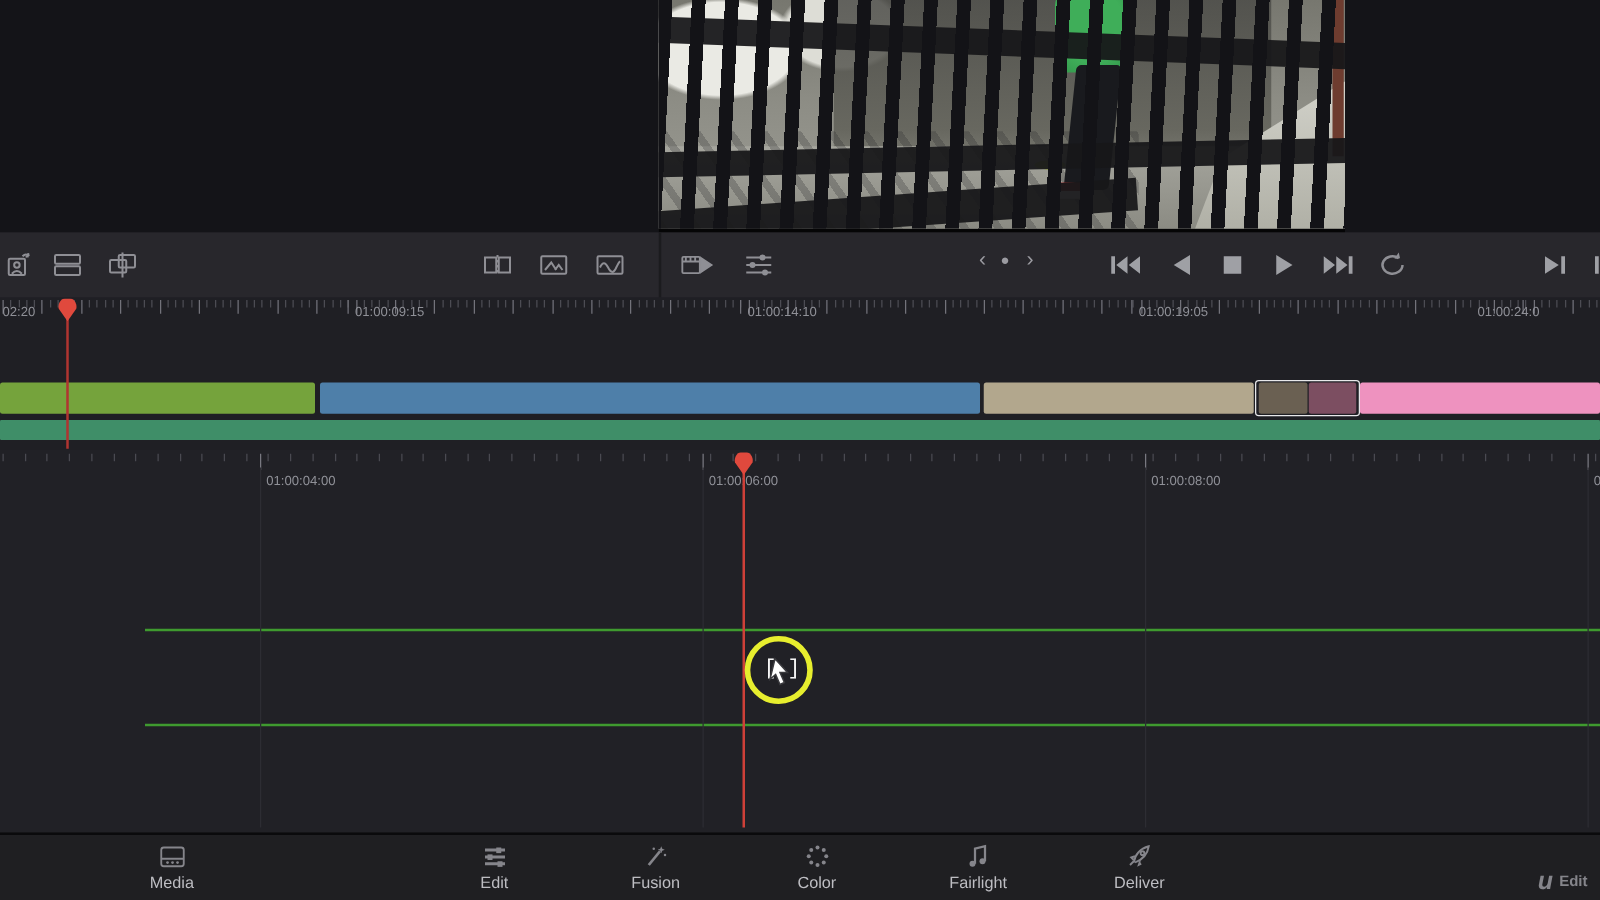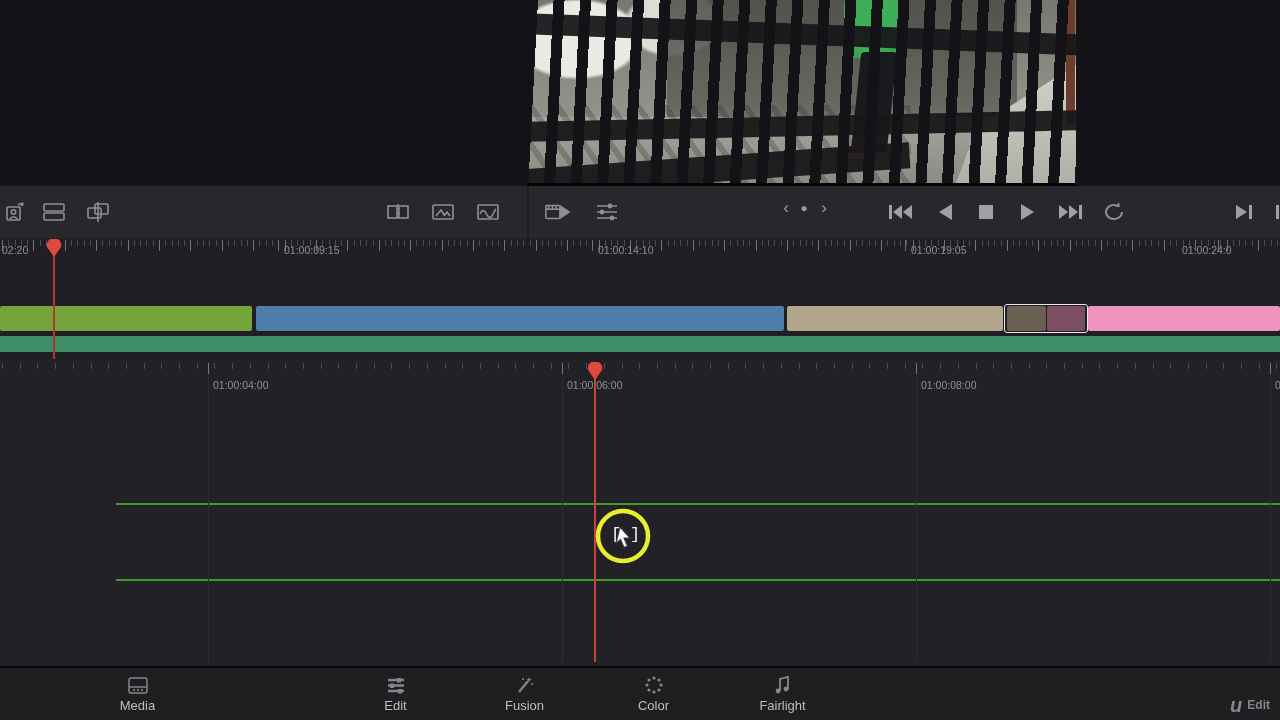--- a/index.html
+++ b/index.html
@@ -628,20 +628,30 @@
     <div class="navtab" style="left:718px">
       <span class="nicon">
         <svg width="18" height="20" viewBox="0 0 18 20">
             <path d="M6 16 V4 l8-2 v12" stroke-width="1.8"></path>
             <circle cx="4" cy="16" r="2.4" fill="#85858b" stroke="none"></circle>
             <circle cx="12" cy="14" r="2.4" fill="#85858b" stroke="none"></circle>
           </svg>
       </span>
       <span class="nlabel">Fairlight</span>
     </div>
+    <div class="navtab" style="left:847px">
+      <span class="nicon">
+        <svg width="20" height="20" viewBox="0 0 20 20">
+            <path d="M5 15 C6 9 10 4 17 2 C16 9 11 13 6 15"></path>
+            <circle cx="12" cy="7.5" r="1.5"></circle>
+            <path d="M6 10 l-3 1 2 2 M10 14 l-1 3 2-1 M2 17 l3-3"></path>
+          </svg>
+      </span>
+      <span class="nlabel">Deliver</span>
+    </div>
     <div id="brand">
       <span class="u-mark">u</span>
       <span class="u-text">Edit</span>
     </div>
   </div>
 
 <div class="gridline" style="left: 208px;"></div>
     <div class="gridline" style="left: 562px;"></div>
     <div class="gridline" style="left: 916px;"></div>
     <div class="gridline" style="left: 1270px;"></div>

